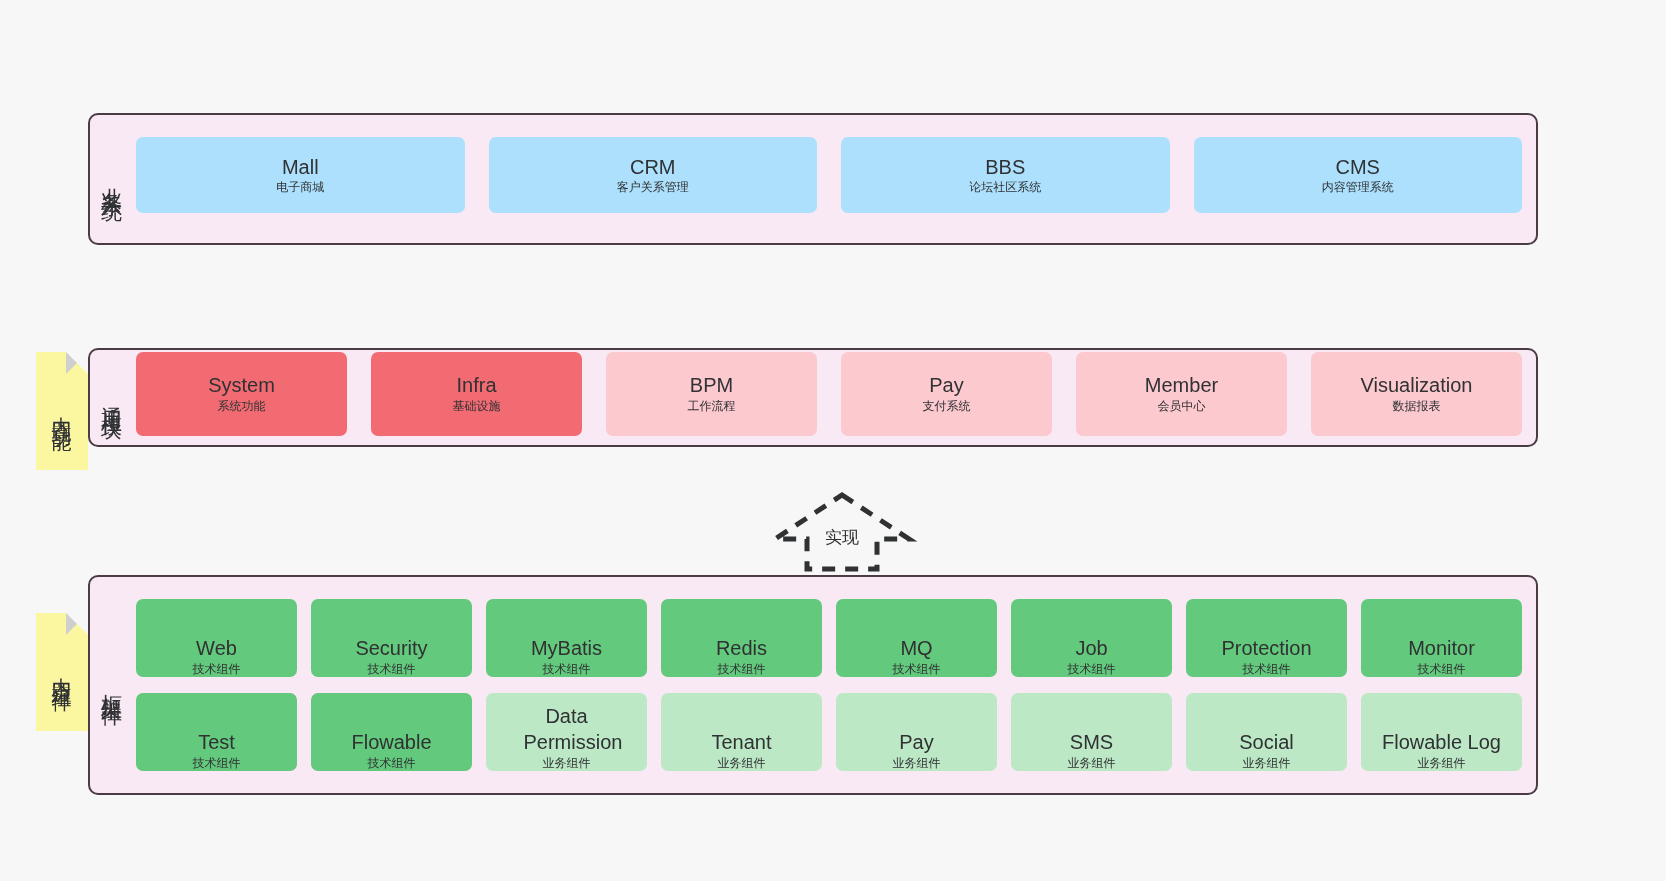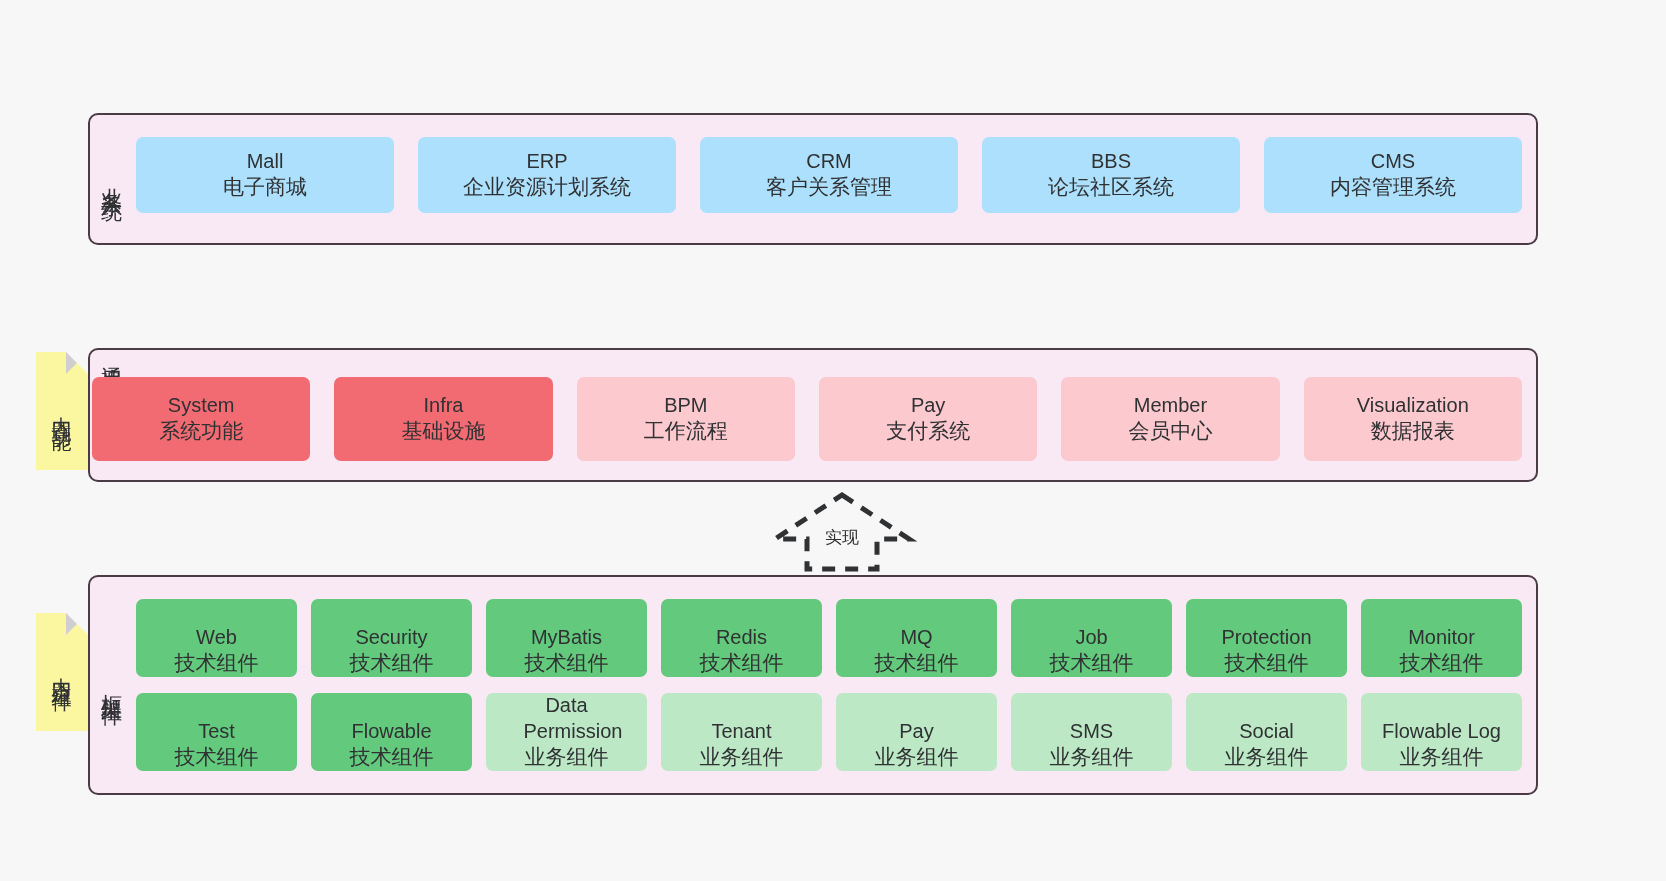--- a/index.html
+++ b/index.html
@@ -56,21 +56,21 @@
     display: flex;
     flex-direction: column;
     align-items: center;
     justify-content: center;
     text-align: center;
     color: #2f3133;
     line-height: 1.28;
     user-select: none;
   }
   .card .en { font-size: 20px; }
-  .card .cn { font-size: 21px; }
+  .card .cn { font-size: 12px; }
 
   .card.blue        { background: #ade0fd; }
   .card.red         { background: #f26b73; }
   .card.pink        { background: #fcc9cf; }
   .card.green       { background: #63c97c; }
   .card.green-light { background: #bce8c6; }
 
   .h-sys  { height: 76px; }
   .h-mod  { height: 84px; }
   .h-comp { height: 78px; justify-content: flex-end; }
@@ -128,45 +128,41 @@
 
   <div class="group" id="g1" style="left:88px; top:113px; width:1450px; height:132px;">
     <div class="group-label">业务系统</div>
     <div class="group-body">
 
       <div class="card blue h-sys">
         <span class="en">Mall</span>
         <span class="cn">电子商城</span>
       </div>
       <div class="card blue h-sys">
-        <span class="en">ERP</span>
-        <span class="cn">企业资源计划系统</span>
-      </div>
-      <div class="card blue h-sys">
         <span class="en">CRM</span>
         <span class="cn">客户关系管理</span>
       </div>
       <div class="card blue h-sys">
         <span class="en">BBS</span>
         <span class="cn">论坛社区系统</span>
       </div>
       <div class="card blue h-sys">
         <span class="en">CMS</span>
         <span class="cn">内容管理系统</span>
       </div>
 
     </div>
   </div>
 
 
   <div class="note" style="left:36px; top:352px; width:52px; height:118px;">
     <span>内置功能</span>
   </div>
 
-  <div class="group" id="g2" style="left:88px; top:348px; width:1450px; height:134px;flex-direction:column;">
+  <div class="group" id="g2" style="left:88px; top:348px; width:1450px; height:99px;">
     <div class="group-label">通用模块</div>
     <div class="group-body">
 
       <div class="card red h-mod">
         <span class="en">System</span>
         <span class="cn">系统功能</span>
       </div>
       <div class="card red h-mod">
         <span class="en">Infra</span>
         <span class="cn">基础设施</span>

